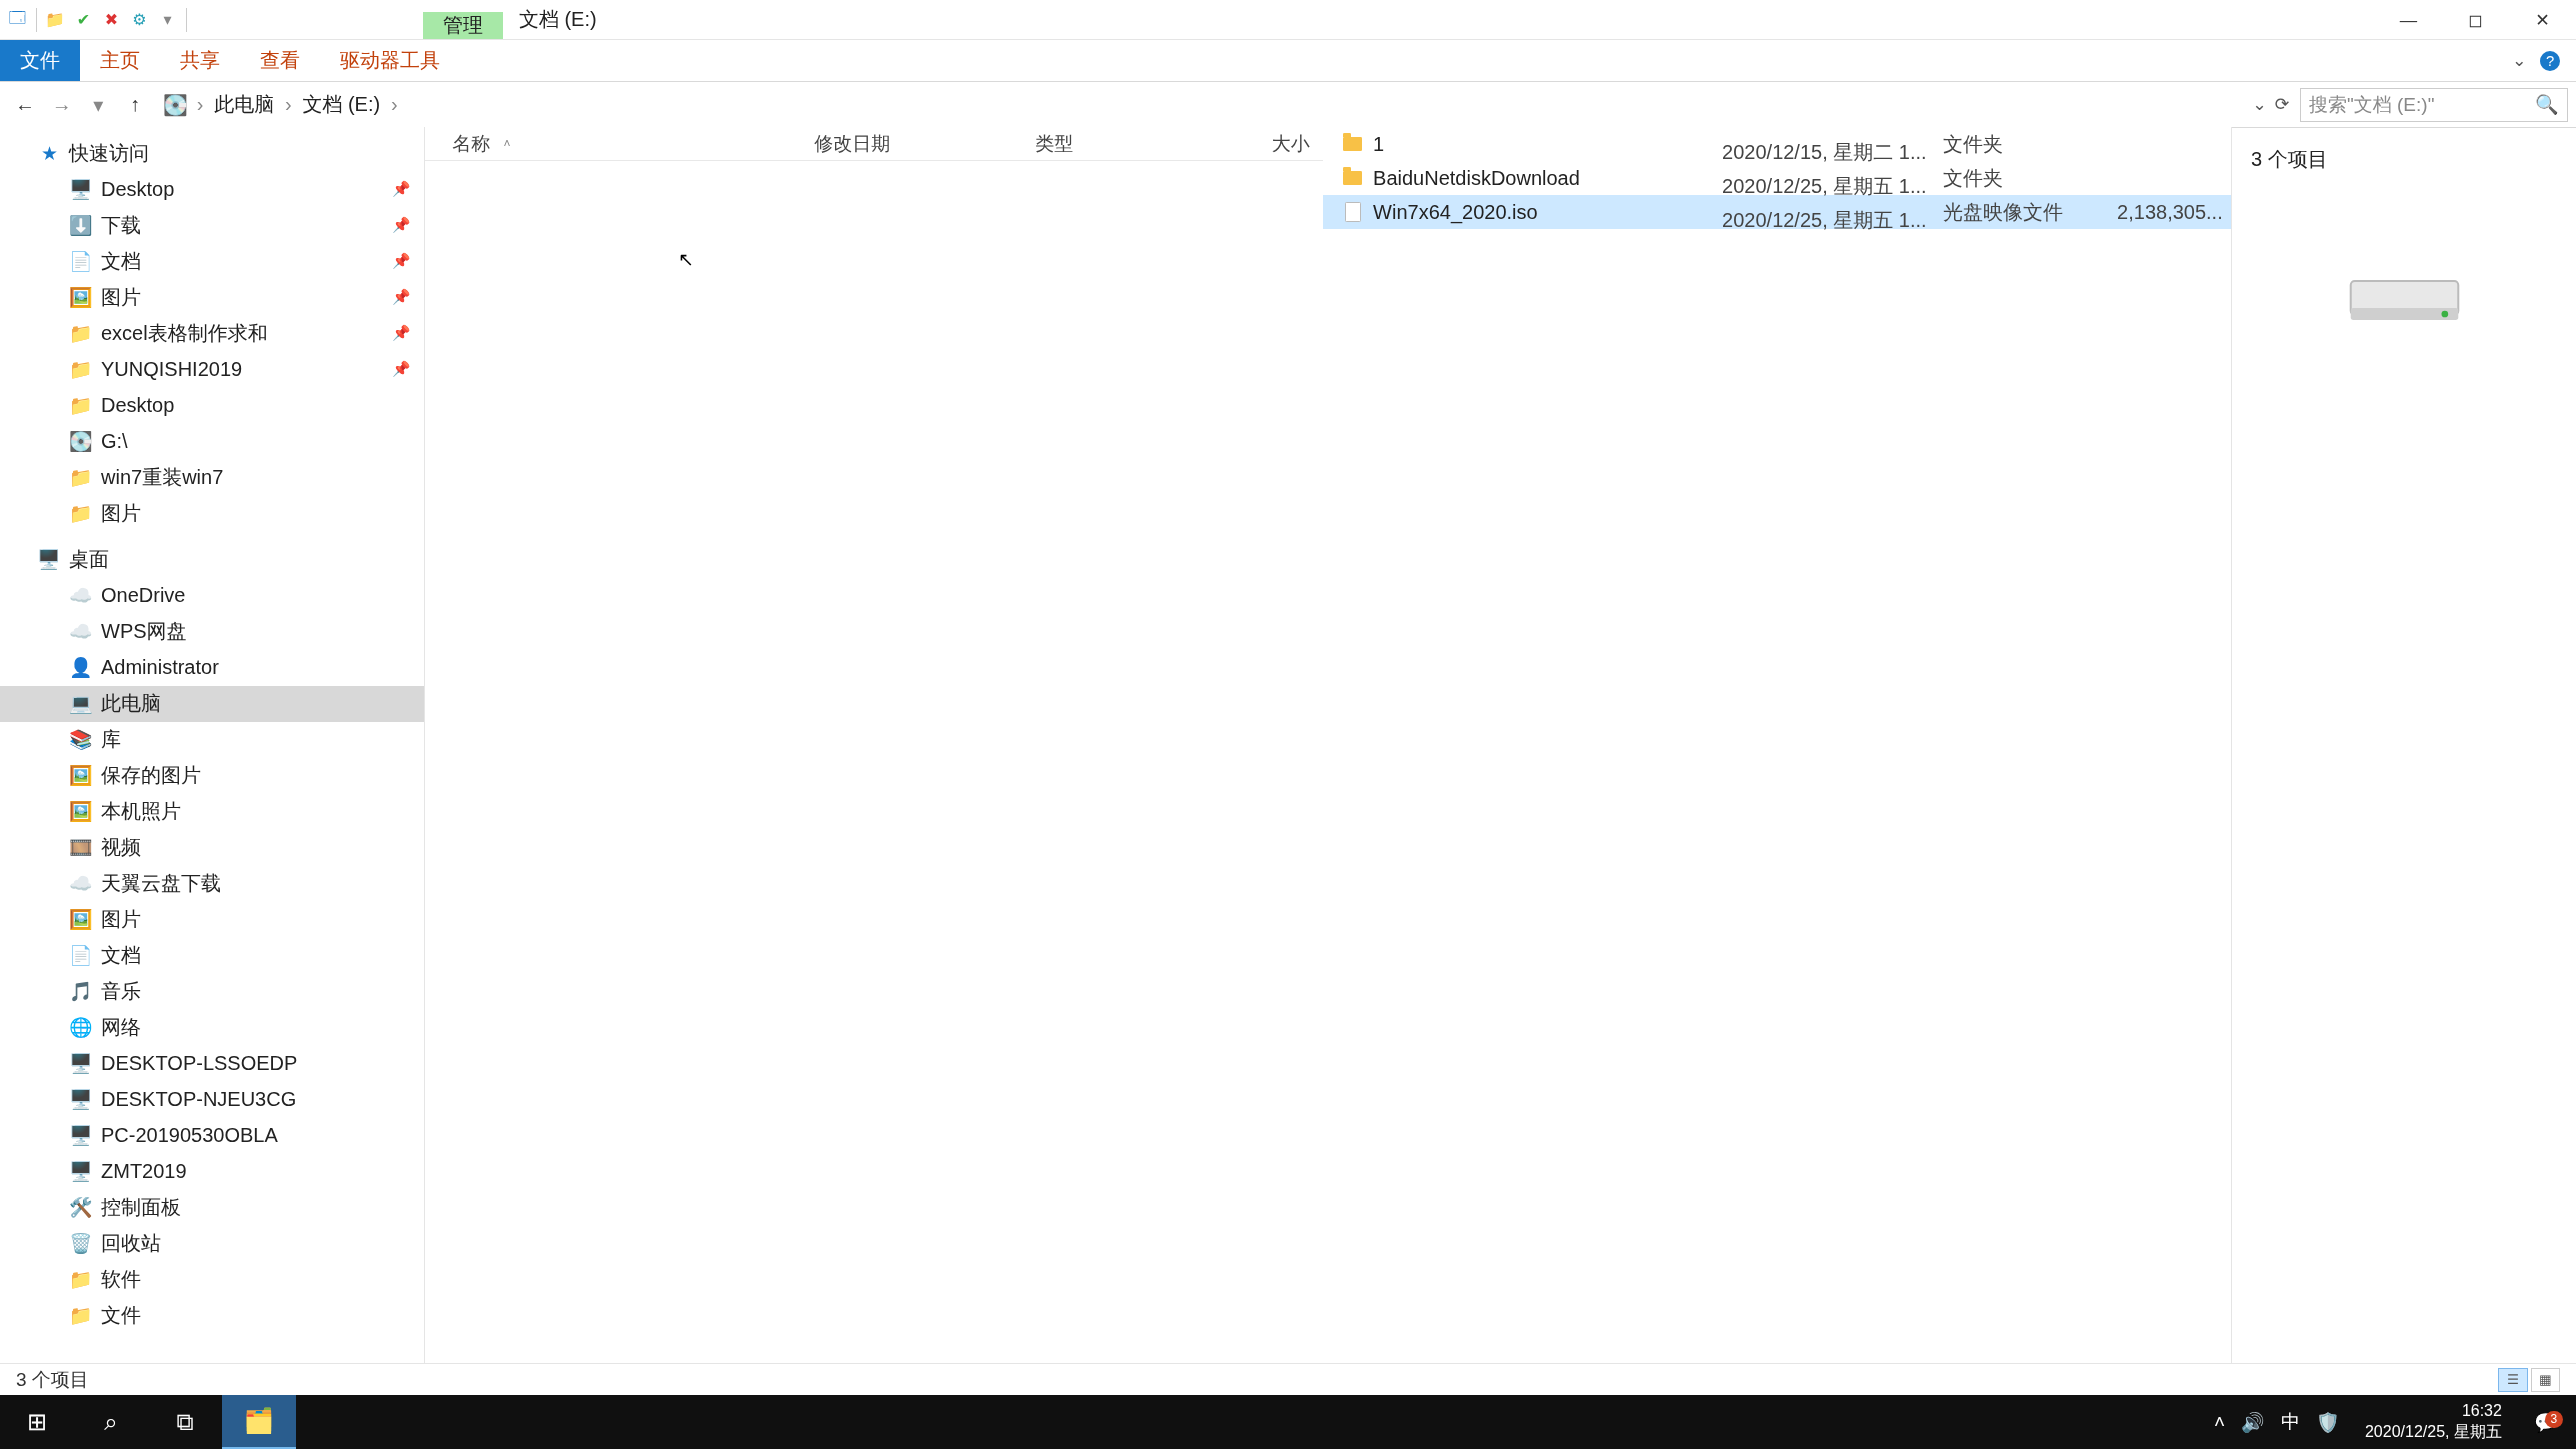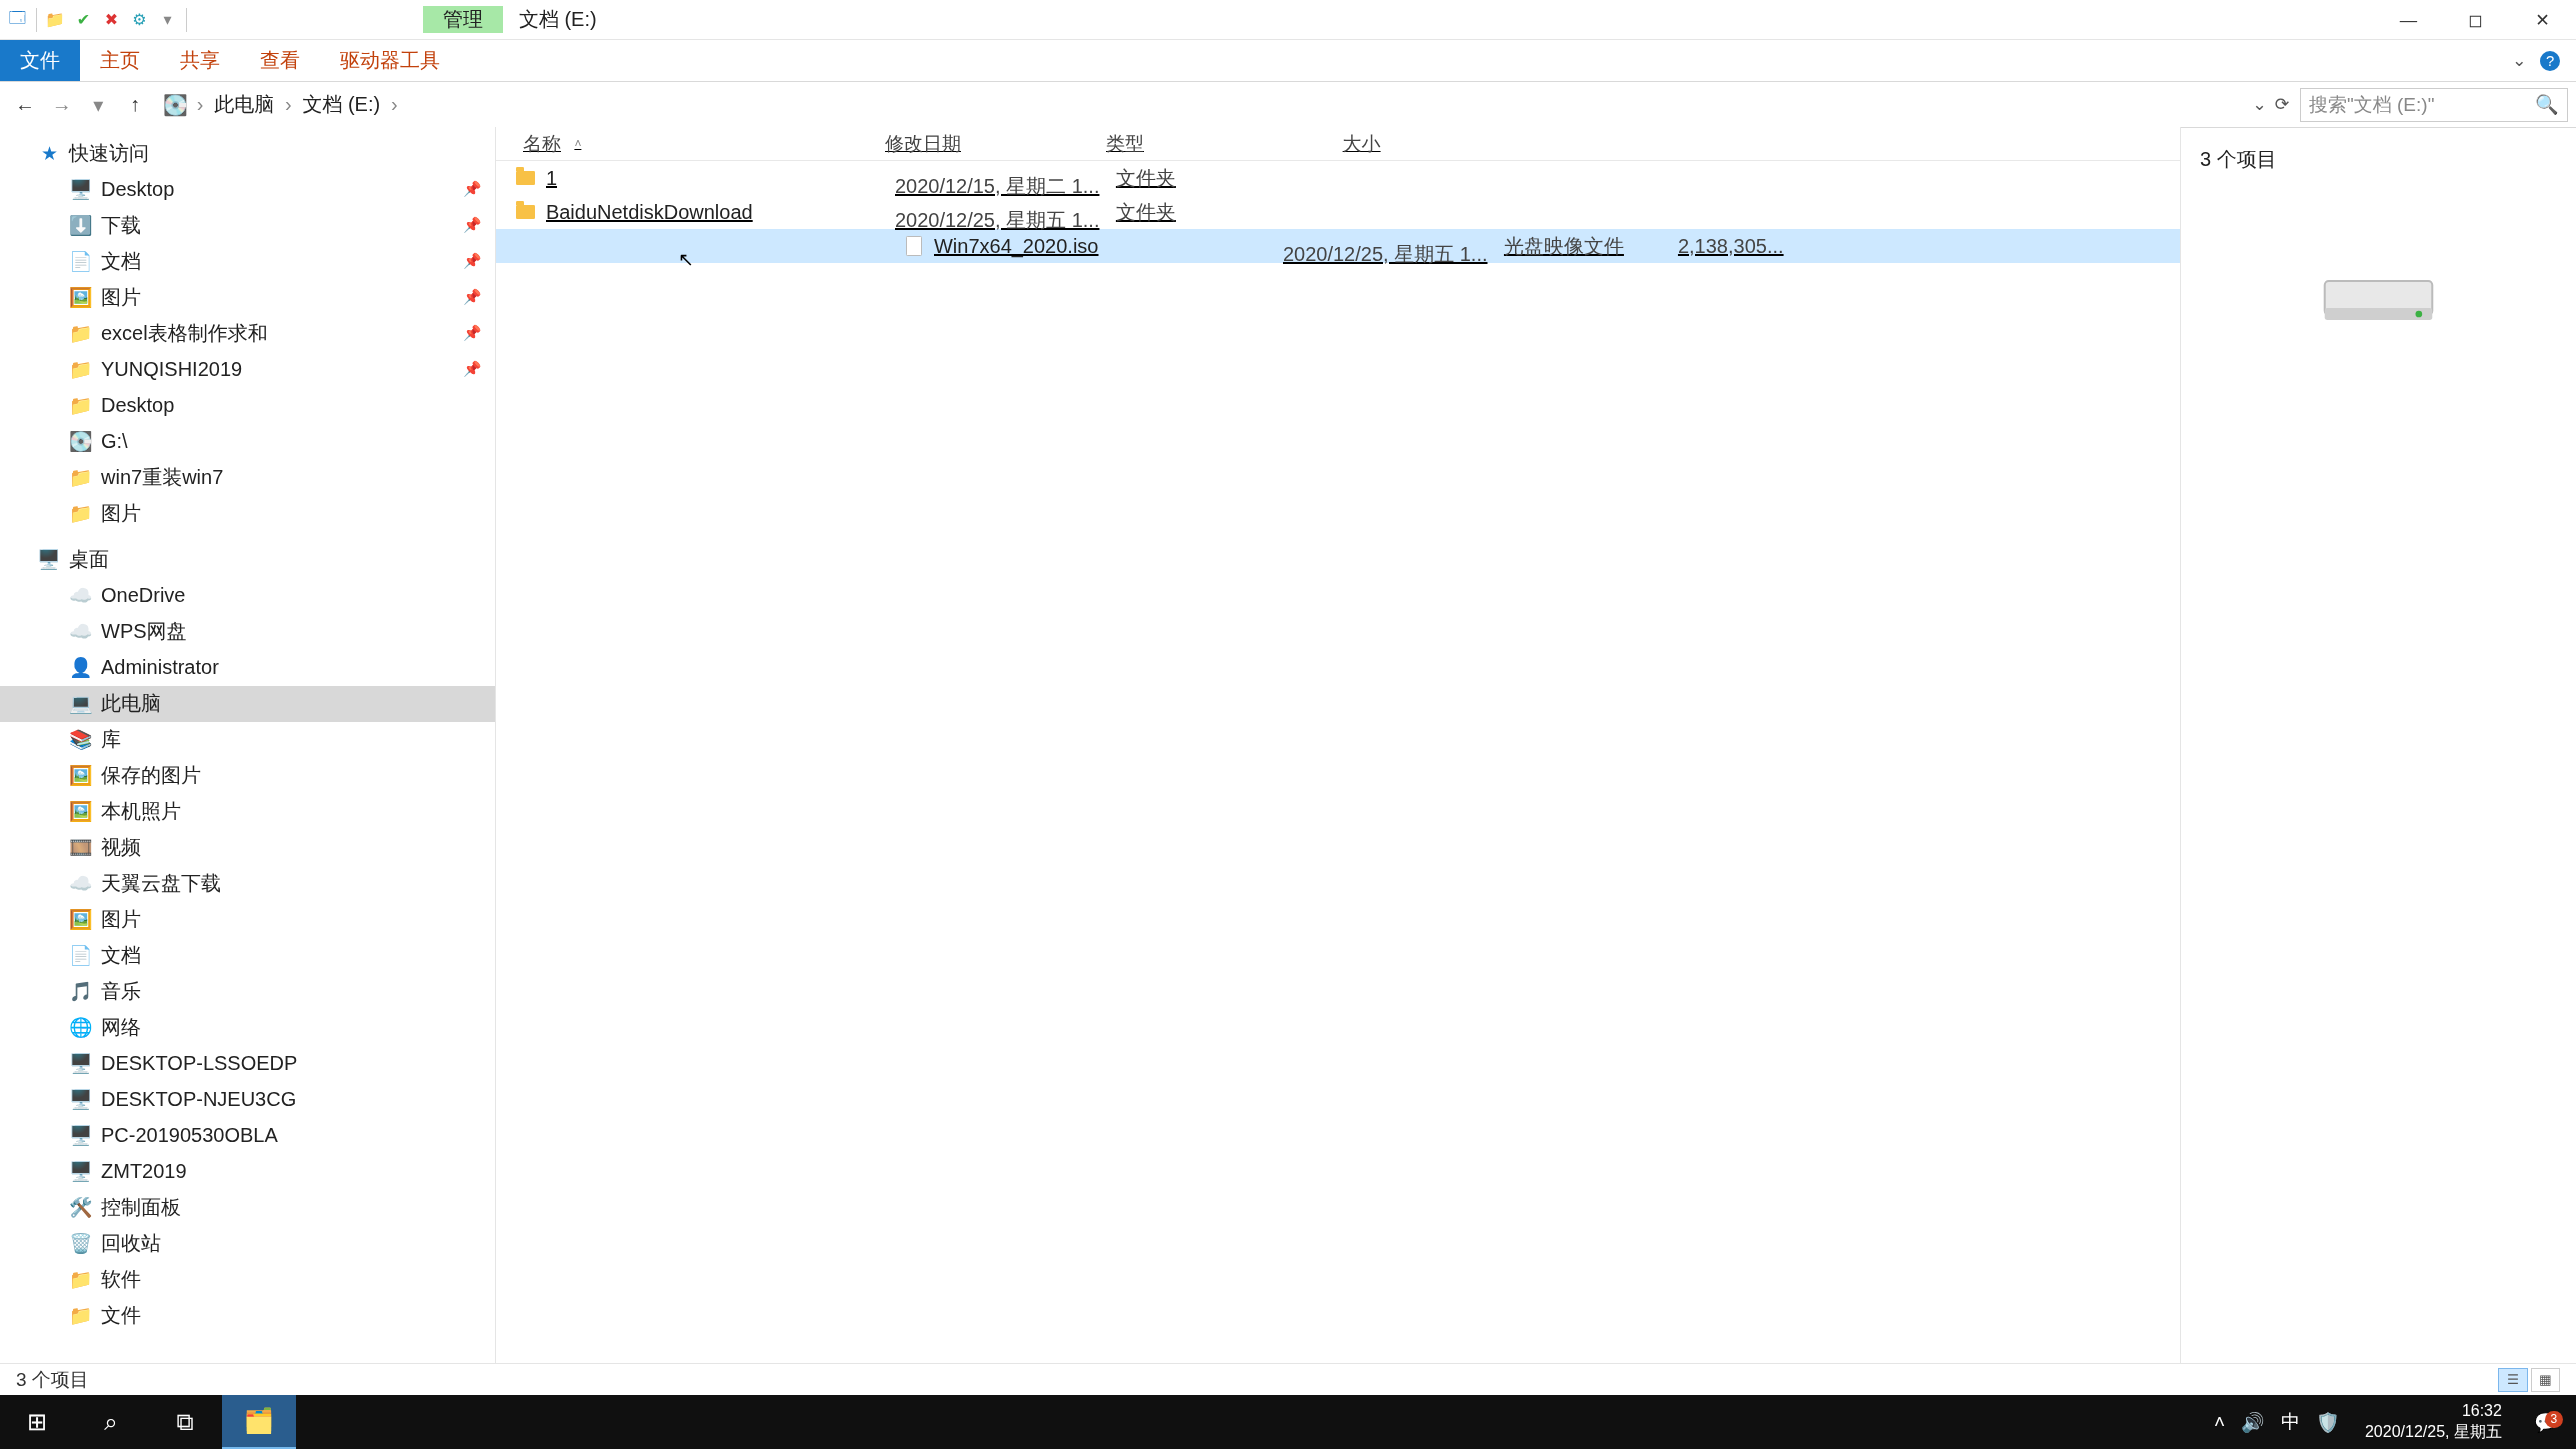--- a/index.html
+++ b/index.html
@@ -3,21 +3,21 @@
 <meta charset="utf-8">
 <style>
 * { margin: 0; padding: 0; box-sizing: border-box; font-family: "Microsoft YaHei", "Segoe UI", sans-serif; user-select: none; }
 html, body { width: 2576px; height: 1449px; overflow: hidden; background: #fff; }
 
 
 .titlebar { height: 40px; display: flex; align-items: stretch; background: #fff; border-bottom: 0.7px solid #e5e5e5; }
 .qat { display: flex; align-items: center; padding: 0 5.4px; gap: 4px; }
 .qat .qicon { width: 24px; height: 24px; display: flex; align-items: center; justify-content: center; font-size: 16px; }
 .qat-sep { width: 0.7px; height: 24px; background: #ccc; margin: 0 2.7px; align-self: center; }
-.ribbon-context { display: flex; align-items: center; margin-left: 228px; }
+.ribbon-context { display: flex; align-items: flex-end; margin-left: 228px; }
 .ribbon-context-tab { background: #a7e8a7; color: #222; padding: 0 20px; display: flex; align-items: center; font-size: 20px; }
 .title-location { display: flex; align-items: center; padding: 0 16px; font-size: 20px; color: #222; }
 .titlebar-spacer { flex: 1; }
 .winbtns { display: flex; }
 .winbtn { width: 67px; height: 40px; display: flex; align-items: center; justify-content: center; font-size: 17.4px; color: #333; }
 
 
 .ribbon { height: 42px; display: flex; align-items: stretch; background: #fff; border-bottom: 0.7px solid #d9d9d9; }
 .ribbon-tab { padding: 0 20px; display: flex; align-items: center; font-size: 20px; color: #c2410c; }
 .ribbon-tab.file { background: #1979ca; color: #fff; }
@@ -39,21 +39,21 @@
 .body { position: absolute; top: 127px; bottom: 67px; left: 0; right: 0; display: flex; }
 .navpane { width: 496px; background: #fff; border-right: 0.7px solid #e5e5e5; overflow: hidden; padding-top: 8px; }
 .navitem { height: 36px; display: flex; align-items: center; font-size: 20px; color: #222; padding-right: 13.4px; position: relative; }
 .navitem .ico { width: 23px; height: 23px; margin-right: 8px; display: inline-flex; align-items: center; justify-content: center; font-size: 19px; }
 .navitem.selected { background: #d8d8d8; }
 .navitem .pin { position: absolute; right: 13.4px; color: #888; font-size: 14.8px; }
 .ind1 { padding-left: 38px; }
 .ind2 { padding-left: 70px; }
 .ind3 { padding-left: 70px; }
 
-.filearea { flex: 1; display: flex; flex-direction: column; background: #fff; text-decoration: underline; }
+.filearea { flex: 1; display: flex; flex-direction: row; background: #fff; }
 .colheaders { height: 34px; display: flex; align-items: center; border-bottom: 0.7px solid #e8e8e8; font-size: 19px; color: #444; }
 .col-name  { width: 389px; padding-left: 27px; display: flex; align-items: center; gap: 13.4px; }
 .col-date  { width: 221px; }
 .col-type  { width: 174px; }
 .col-size  { width: 114px; text-align: right; padding-right: 13.4px; }
 .sort-ind { font-size: 12px; color: #888; }
 
 .filerow { height: 34px; display: flex; align-items: center; font-size: 20px; color: #222; }
 .filerow.selected { background: #cde8ff; justify-content: center; }
 .filerow .ficon { width: 21.5px; height: 21.5px; margin: 0 9.4px 0 19px; display: inline-flex; align-items: center; justify-content: center; }

